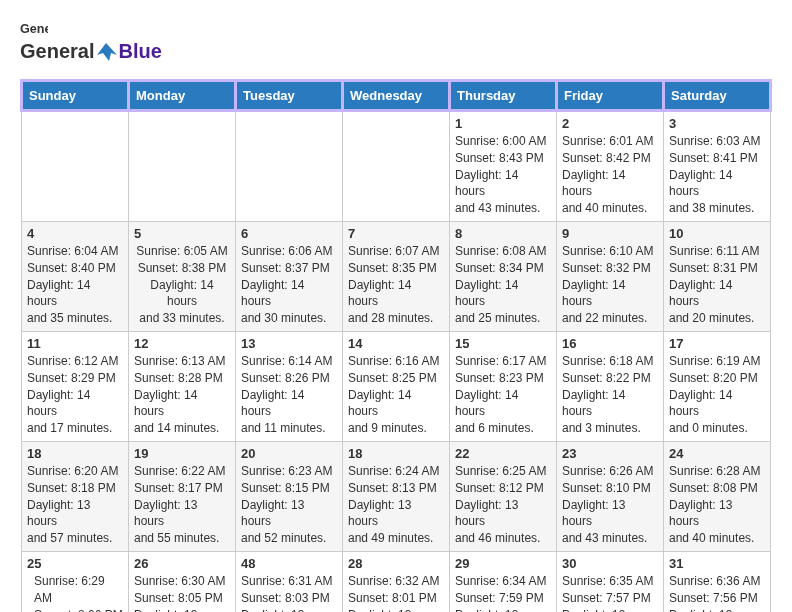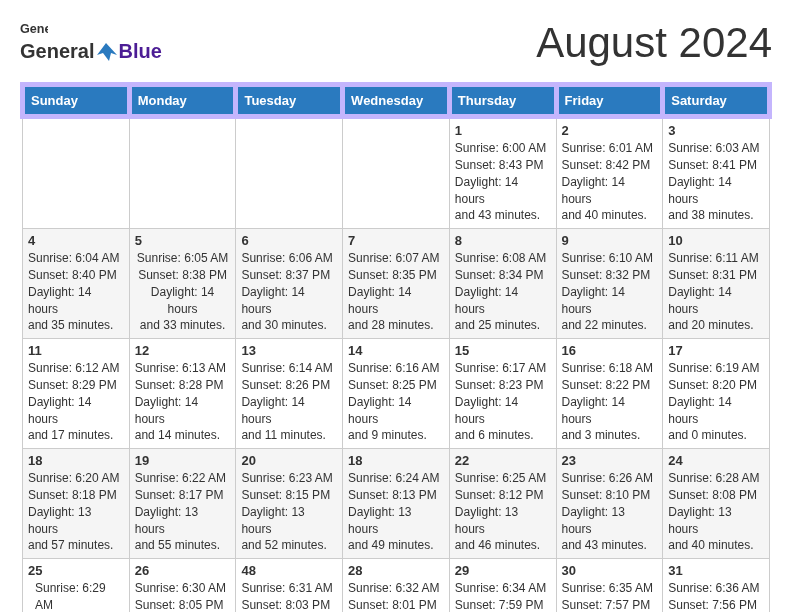--- a/index.html
+++ b/index.html
@@ -46,21 +46,21 @@
     table {
       width: 100%;
       border-collapse: collapse;
     }
     thead tr th {
       background-color: #2a7abf;
       color: #fff;
       font-size: 13px;
       font-weight: bold;
       padding: 6px 6px;
-      border: 5px solid #c4b5fd;
+      border: 3px solid #c4b5fd;
       text-align: left;
     }
     tbody tr td {
       border: 1px solid #ccc;
       vertical-align: top;
       padding: 4px 5px;
       font-size: 10.5px;
       color: #333;
       width: calc(100% / 7);
       min-height: 80px;
@@ -96,21 +96,20 @@
     </div>
     <div style="display:flex; align-items:center; gap:0;">
       <span style="font-size:20px; font-weight:bold; color:#333;">General</span>
       <svg width="22" height="22" viewBox="0 0 22 22" style="margin: 0 1px;">
         <polygon points="11,2 22,14 16,12 14,20 8,12 2,14" fill="#2a7abf"></polygon>
       </svg>
       <span style="font-size:20px; font-weight:bold; color:#4c1d95;">Blue</span>
     </div>
   </div>
   <div class="title-section">
-    <div class="month-year">August 2024</div>
   </div>
 </div>
 
 <table>
   <thead>
     <tr>
     <th>Sunday</th>
         <th>Monday</th>
         <th>Tuesday</th>
         <th>Wednesday</th>

